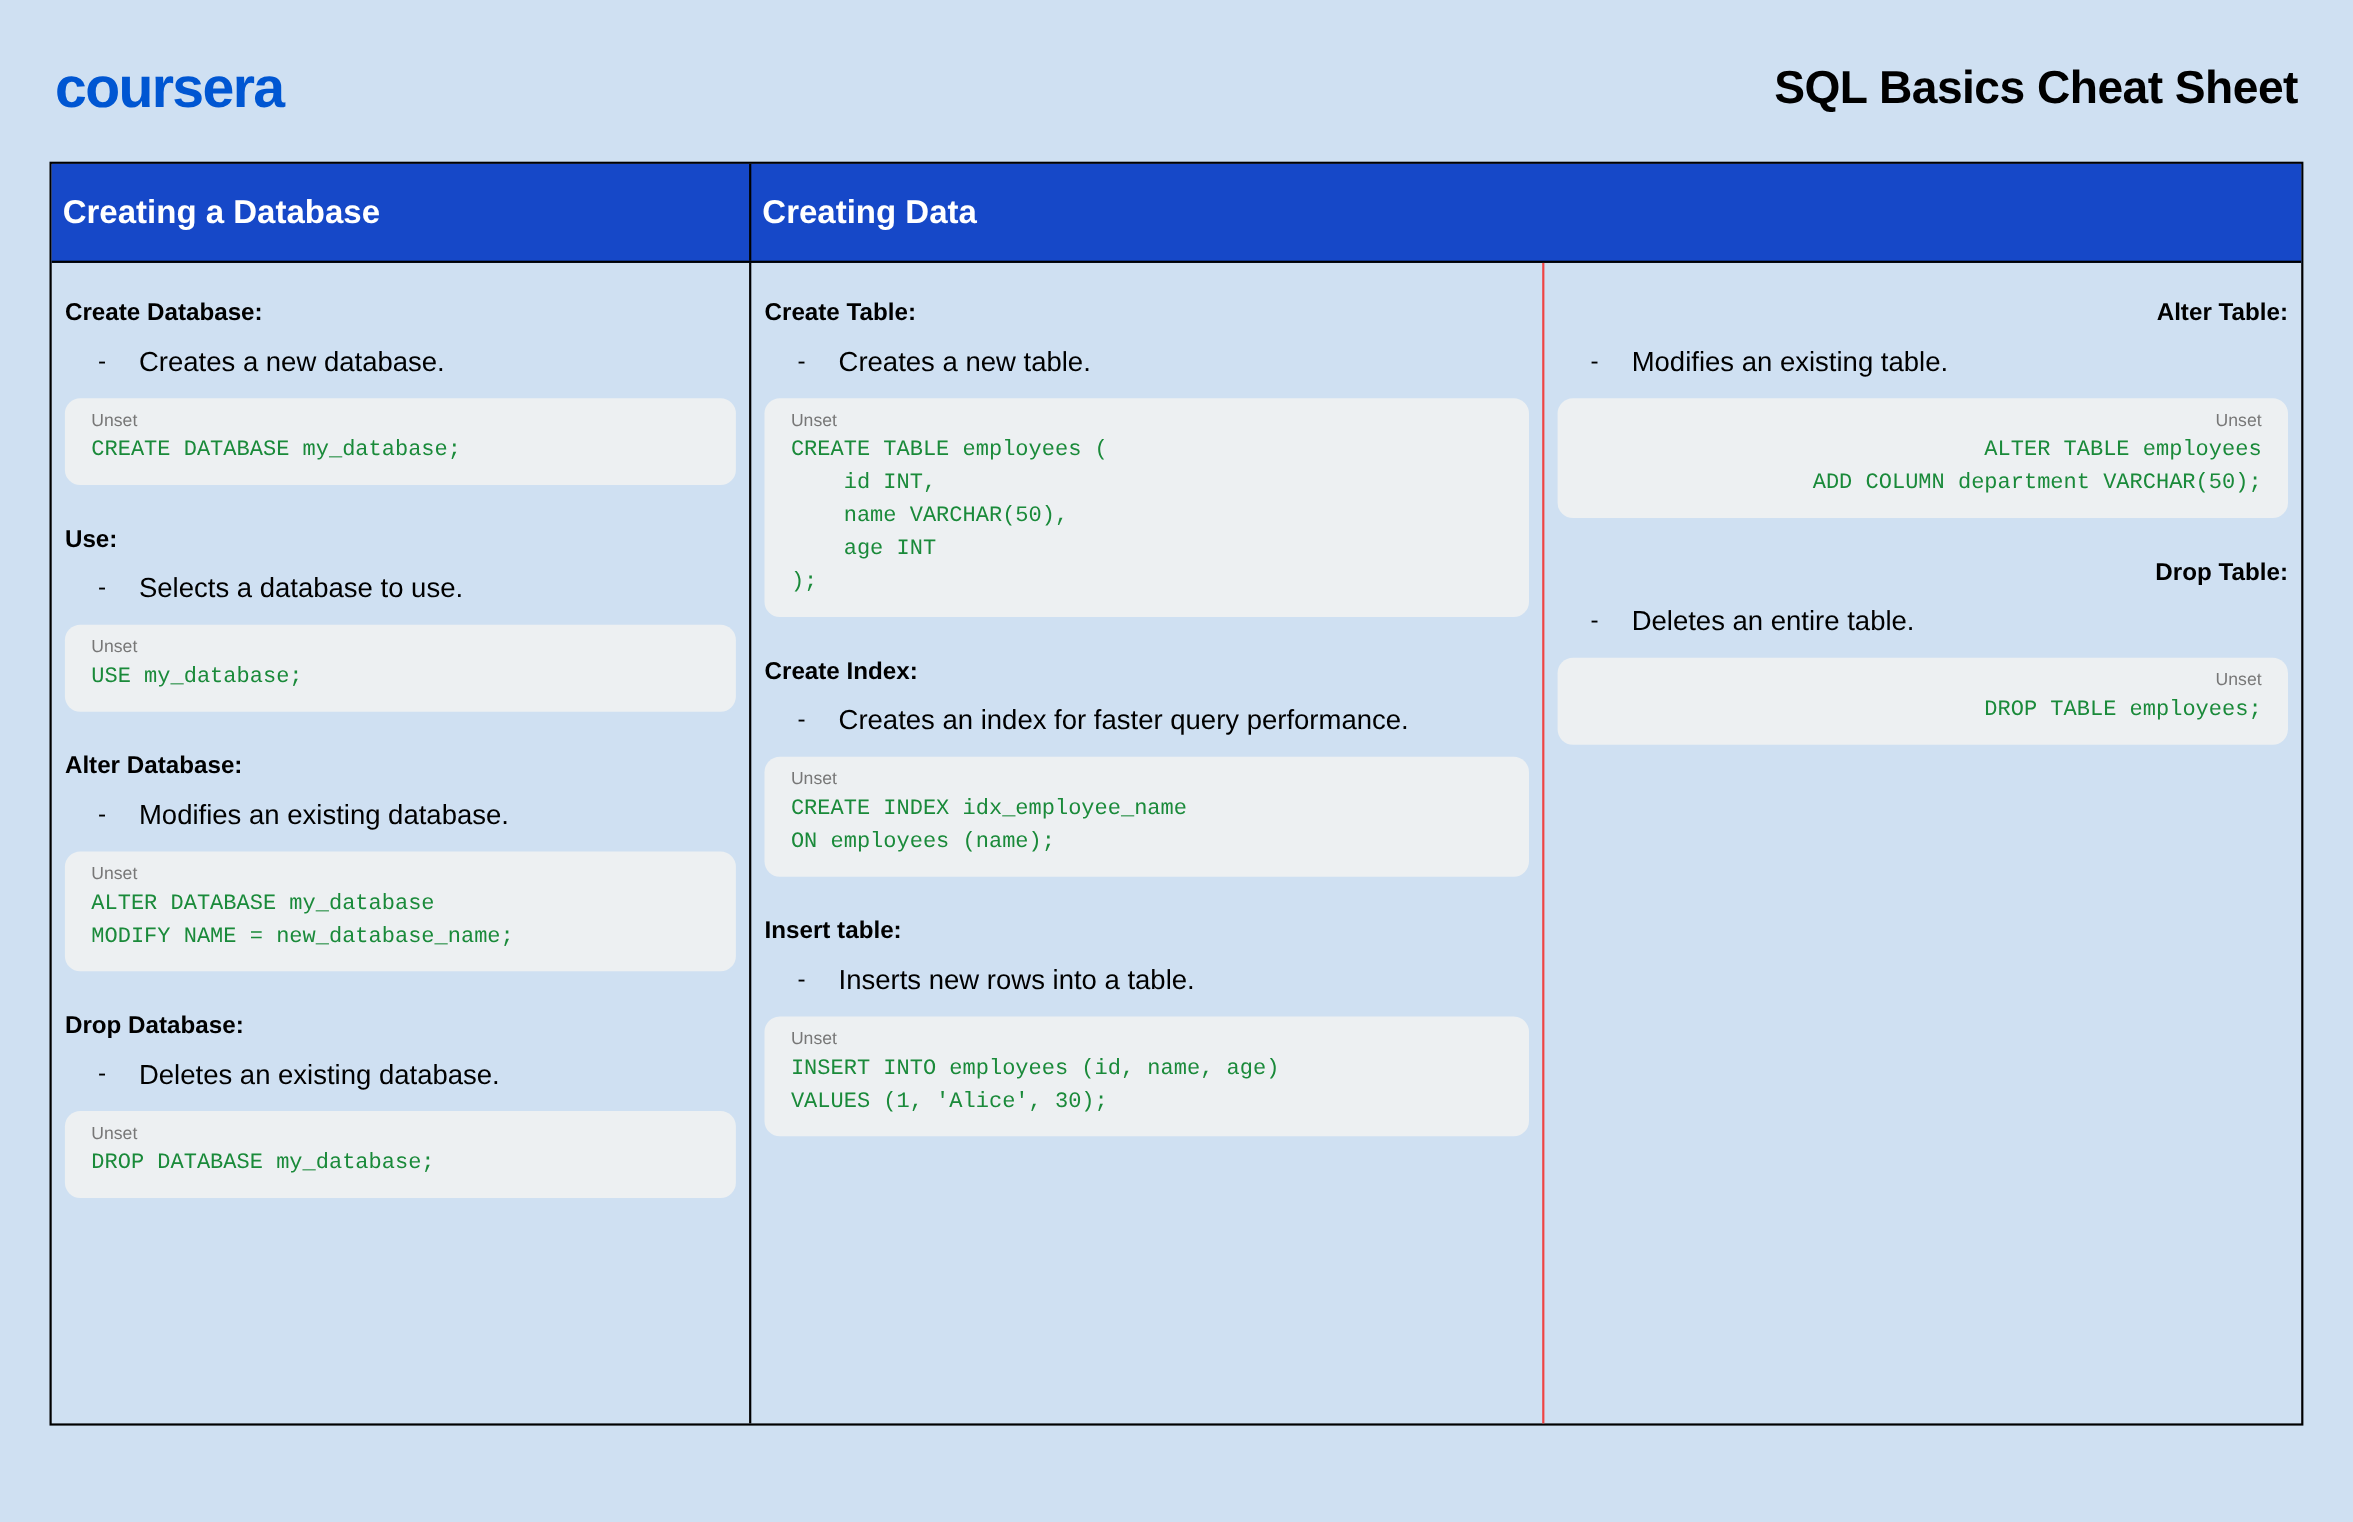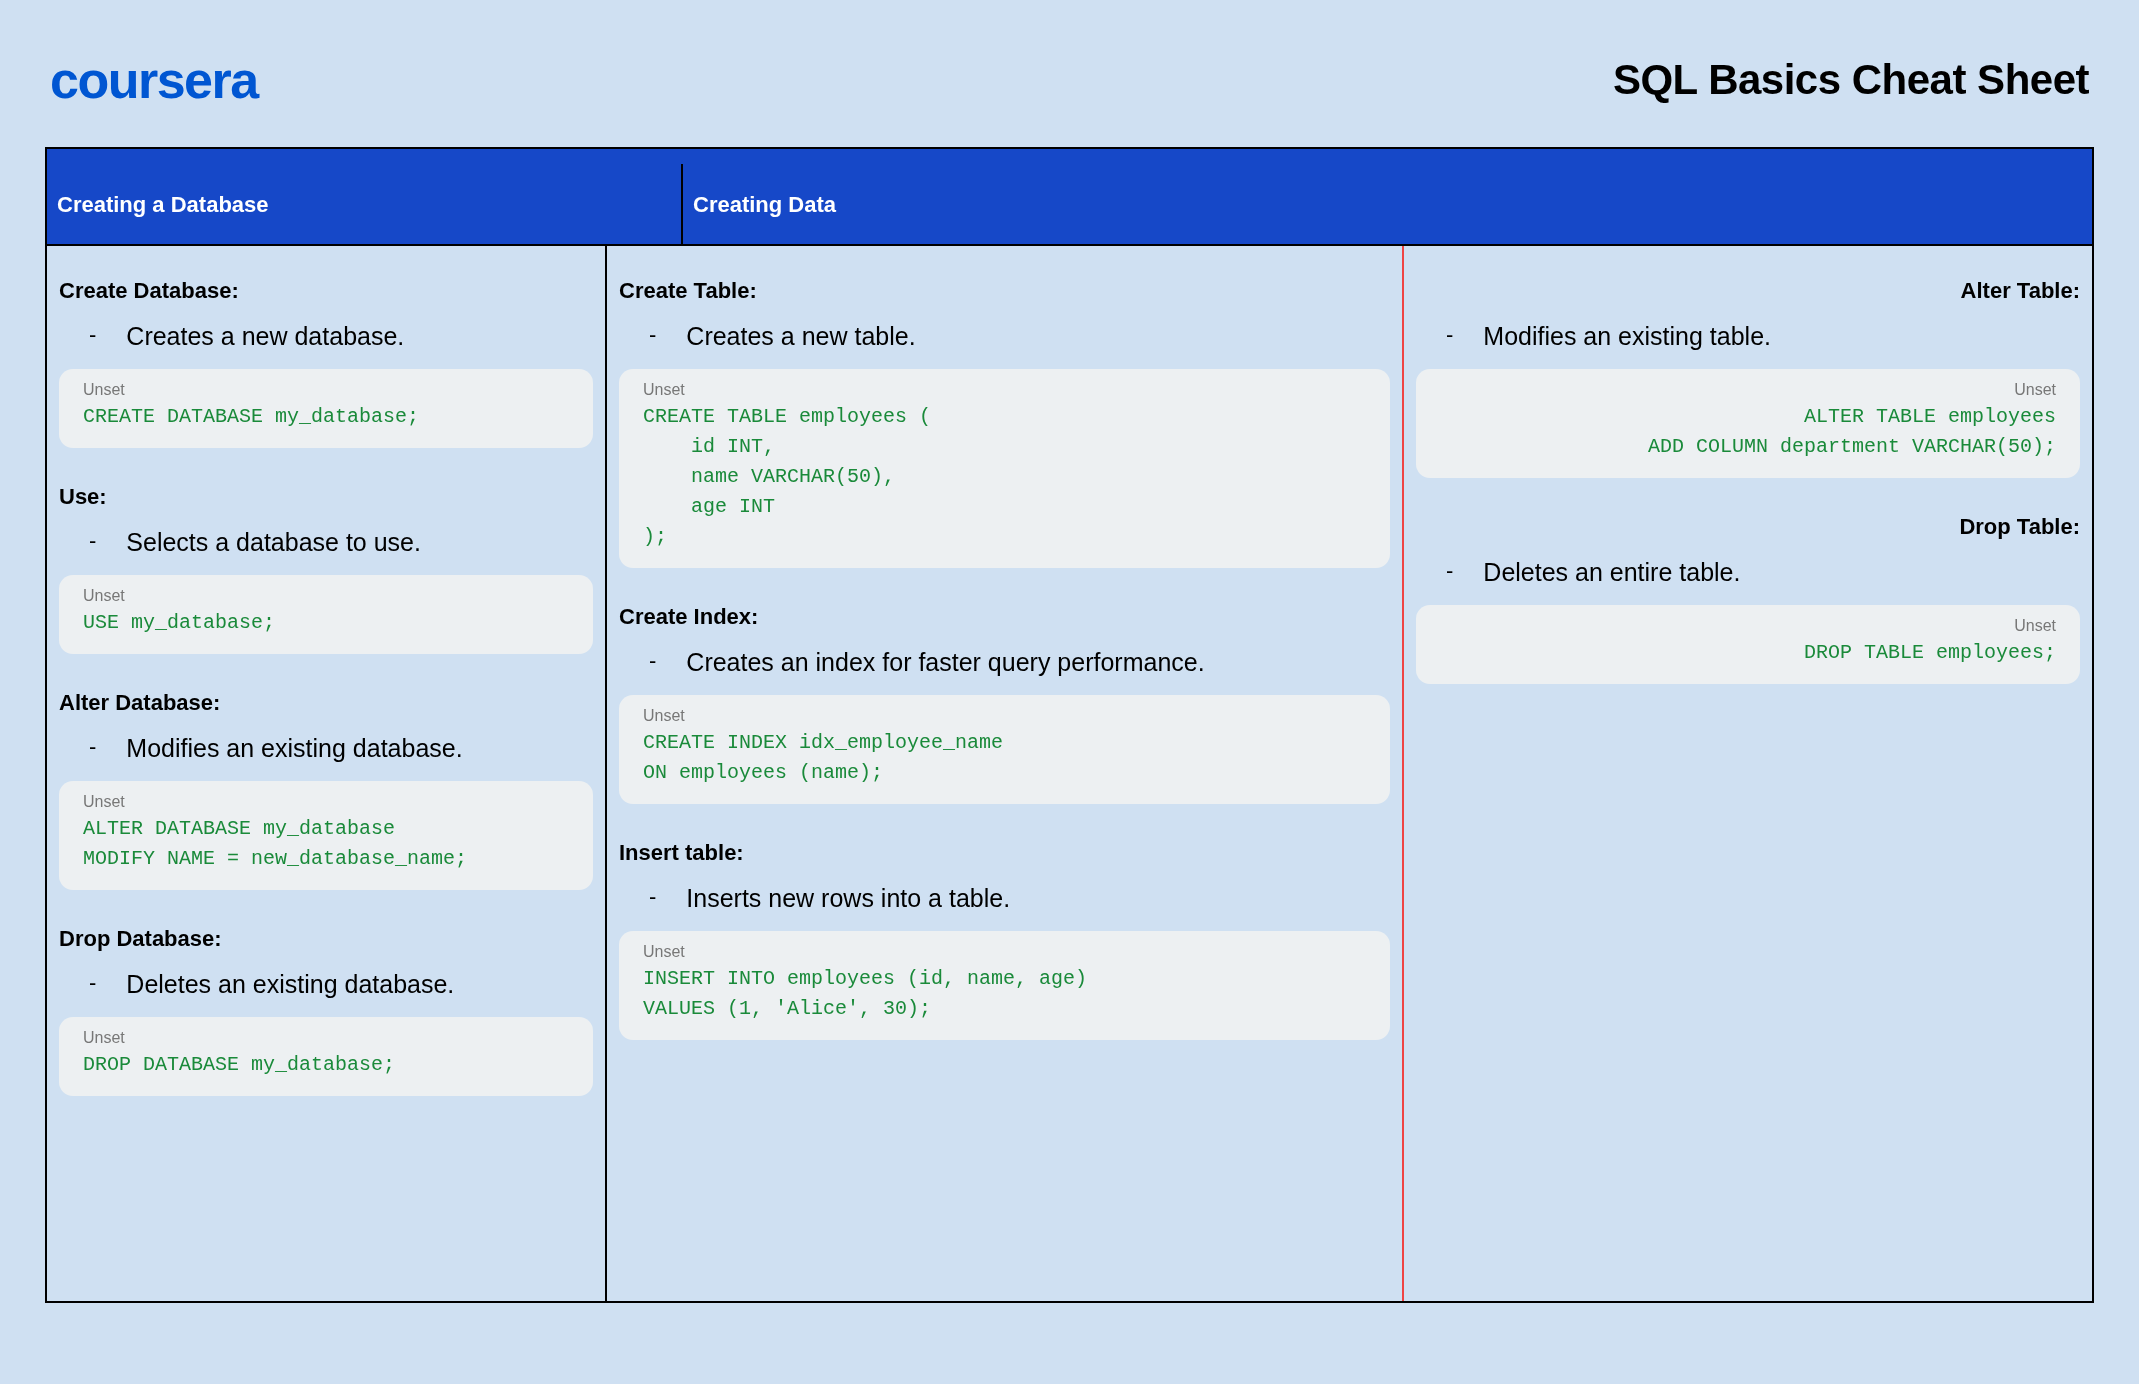--- a/index.html
+++ b/index.html
@@ -35,41 +35,40 @@
     flex-direction: column;
     width: 100%;
   }
   .sheet-header-row {
     display: flex;
     background: #1648c8;
     border-bottom: 2px solid #000;
   }
   .sheet-header-cell {
     color: #fff;
-    font-size: 22px;
+    font-size: 30px;
     font-weight: 800;
     padding: 28px 2px 26px 10px;
-    margin-top: 15px;
   }
   .sheet-header-cell.c1 {
     width: 636px;
     border-right: 2px solid #000;
   }
   .sheet-header-cell.c2 {
     flex: 1;
   }
   .body-row {
     display: flex;
     min-height: 1055px;
   }
   .col {
     padding: 32px 12px 20px 12px;
   }
   .col.c1 {
-    width: 560px;
+    width: 636px;
     border-right: 2px solid #000;
   }
   .col.c2 {
     flex: 1;
     border-right: 2px solid #ef4444;
   }
   .col.c3 {
     width: 688px;
     text-align: right;
   }

